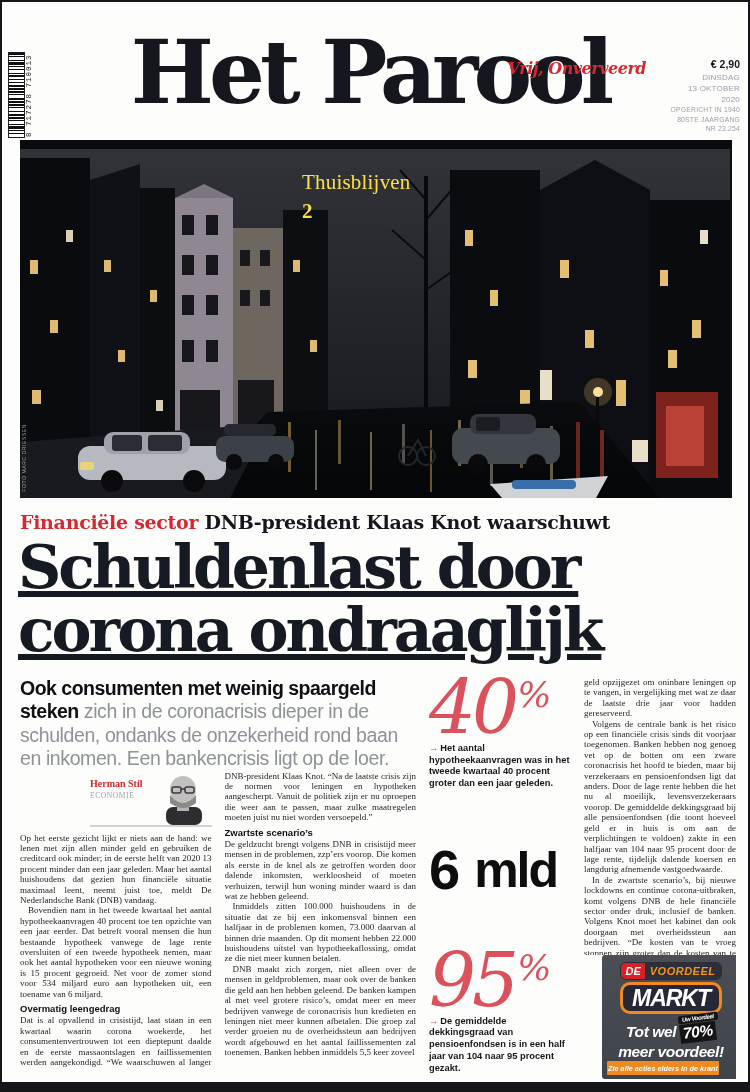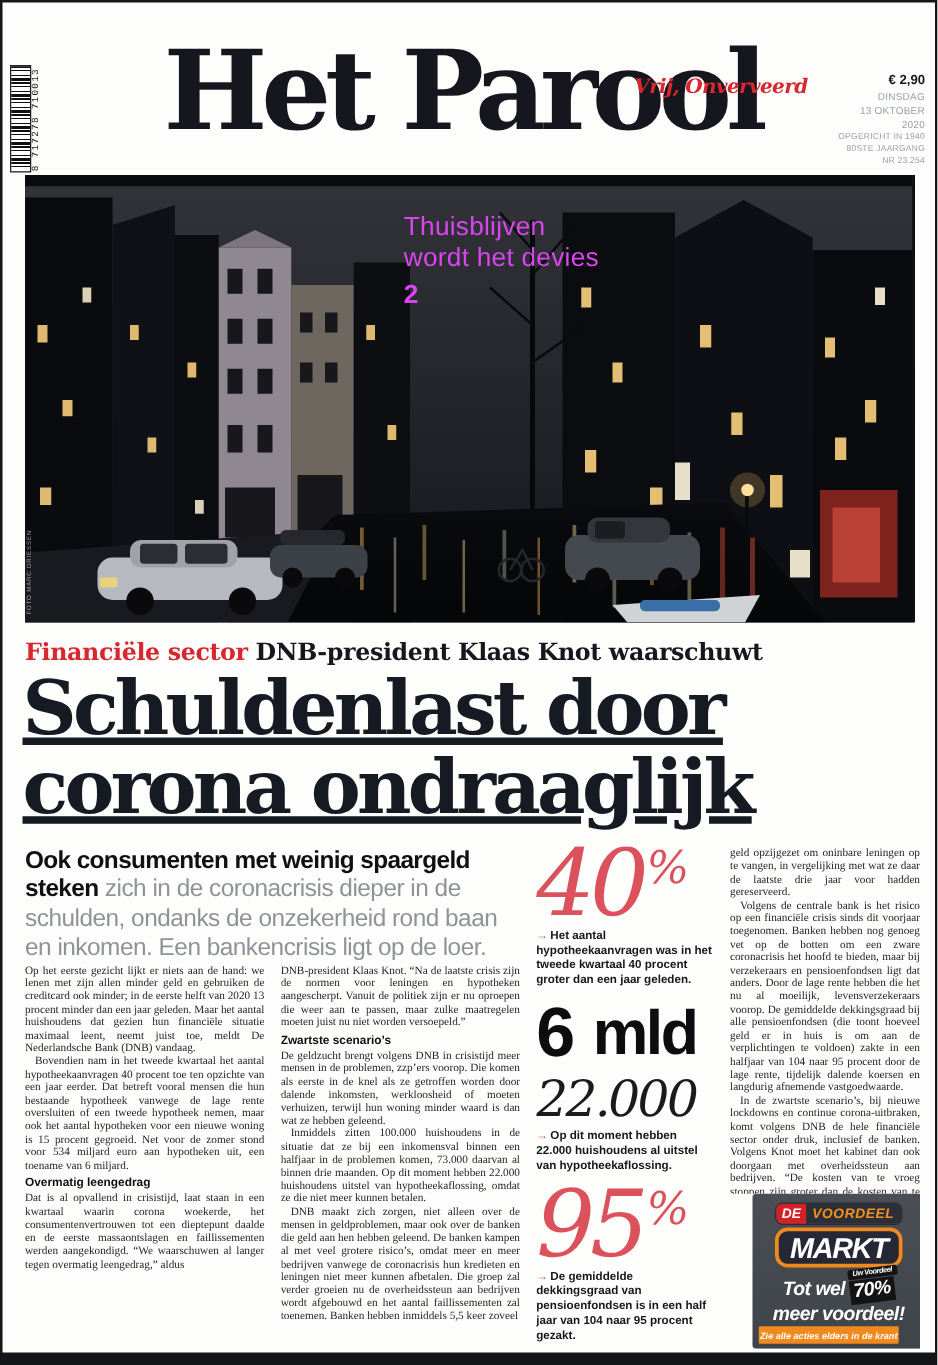--- a/index.html
+++ b/index.html
@@ -36,21 +36,21 @@
     font-family:"DejaVu Serif",serif; font-style:italic; font-weight:bold;
     font-size:16px; color:#d8272e; letter-spacing:-0.5px;
   }
   .edition { position:absolute; right:8px; top:56px; width:84px; text-align:right; }
   .edition .price { font-size:10.5px; font-weight:bold; color:#16161e; margin-bottom:3px; }
   .edition .ed-line { font-size:8px; color:#9aa0a8; text-transform:uppercase; line-height:1.35; letter-spacing:.2px; }
   .edition .ed-line.small { font-size:6.8px; }
   
   .photo { position:relative; margin:0 16px 0 18px; height:358px; background:#0c0d10; overflow:hidden; }
   .photo svg { display:block; }
-  .photo-overlay { position:absolute; left:303px; top:30px; color:#d946ef; font-size:21px; line-height:1.18; letter-spacing:.2px; }
+  .photo-overlay { position:absolute; left:282px; top:30px; color:#fde047; font-size:21px; line-height:1.18; letter-spacing:.2px;font-family:Liberation Serif, serif; }
   .photo-overlay .pagenum { font-weight:bold; font-size:21px; margin-top:4px; }
   .photo-credit {
     position:absolute; left:1px; bottom:6px; writing-mode:vertical-rl; transform:rotate(180deg);
     font-size:5px; color:#c9c9c9; opacity:.75; letter-spacing:.6px;
   }
   
   .kicker { margin:13px 16px 0 18px; font-family:"DejaVu Serif",serif; font-weight:bold; font-size:19px; letter-spacing:-0.3px; color:#16161e; }
   .kicker .kicker-label { color:#d8272e; }
   .headline {
     margin:3px 14px 0 16px; font-family:"DejaVu Serif","Liberation Serif",serif; font-weight:bold;
@@ -267,21 +267,20 @@
         <path d="M388 316 L398 300 L406 316"></path>
       </g>
 
       <g>
         <polygon points="470,344 588,336 576,358 482,358" fill="#cfd3d6"></polygon>
         <rect x="492" y="340" width="64" height="9" rx="4" fill="#3a6ea8"></rect>
       </g>
     </svg>
     <div class="photo-overlay">
       <div>Thuisblijven</div>
-      <div>wordt het devies</div>
       <div class="pagenum">2</div>
     </div>
     <div class="photo-credit">FOTO MARC DRIESSEN</div>
   </div>
 
   <div class="kicker">
     <span class="kicker-label">Financiële sector</span>
     <span>DNB-president Klaas Knot waarschuwt</span>
   </div>
 
@@ -292,20 +291,33 @@
 
   <div class="article">
 
     <div>
       <p class="lead">
         <b>Ook consumenten met weinig spaargeld steken</b>
         <span>zich in de coronacrisis dieper in de schulden, ondanks de onzekerheid rond baan en inkomen. Een bankencrisis ligt op de loer.</span>
       </p>
       <div class="text-cols">
         <div class="bodycol">
+          <div class="byline-block">
+            <div class="byline-name">Herman Stil</div>
+            <div class="byline-role">ECONOMIE</div>
+            <svg class="headshot" width="60" height="52" viewBox="0 0 60 52">
+              <rect x="14" y="34" width="36" height="18" rx="7" fill="#2e2e31"></rect>
+              <rect x="25" y="28" width="12" height="10" fill="#b4b4b4"></rect>
+              <ellipse cx="31" cy="17" rx="13" ry="14" fill="#c2c0be"></ellipse>
+              <path d="M18 22 Q31 38 44 22 L44 30 Q31 40 18 30 Z" fill="#8c8a88"></path>
+              <rect x="20" y="14" width="9" height="6" rx="2" fill="none" stroke="#3a3a3c" stroke-width="1.5"></rect>
+              <rect x="33" y="14" width="9" height="6" rx="2" fill="none" stroke="#3a3a3c" stroke-width="1.5"></rect>
+              <line x1="29" y1="16" x2="33" y2="16" stroke="#3a3a3c" stroke-width="1.5"></line>
+            </svg>
+          </div>
           <p class="para">Op het eerste gezicht lijkt er niets aan de hand: we lenen met zijn allen minder geld en gebruiken de creditcard ook minder; in de eerste helft van 2020 13 procent minder dan een jaar geleden. Maar het aantal huishoudens dat gezien hun financiële situatie maximaal leent, neemt juist toe, meldt De Nederlandsche Bank (DNB) vandaag.</p>
           <p class="para">Bovendien nam in het tweede kwartaal het aantal hypotheekaanvragen 40 procent toe ten opzichte van een jaar eerder. Dat betreft vooral mensen die hun bestaande hypotheek vanwege de lage rente oversluiten of een tweede hypotheek nemen, maar ook het aantal hypotheken voor een nieuwe woning is 15 procent gegroeid. Net voor de zomer stond voor 534 miljard euro aan hypotheken uit, een toename van 6 miljard.</p>
           <p class="subhead">Overmatig leengedrag</p>
           <p class="para">Dat is al opvallend in crisistijd, laat staan in een kwartaal waarin corona woekerde, het consumentenvertrouwen tot een dieptepunt daalde en de eerste massaontslagen en faillissementen werden aangekondigd. “We waarschuwen al langer tegen overmatig leengedrag,” aldus</p>
         </div>
         <div class="bodycol">
           <p class="para">DNB-president Klaas Knot. “Na de laatste crisis zijn de normen voor leningen en hypotheken aangescherpt. Vanuit de politiek zijn er nu oproepen die weer aan te passen, maar zulke maatregelen moeten juist nu niet worden versoepeld.”</p>
           <p class="subhead">Zwartste scenario’s</p>
           <p class="para">De geldzucht brengt volgens DNB in crisistijd meer mensen in de problemen, zzp’ers voorop. Die komen als eerste in de knel als ze getroffen worden door dalende inkomsten, werkloosheid of moeten verhuizen, terwijl hun woning minder waard is dan wat ze hebben geleend.</p>
           <p class="para">Inmiddels zitten 100.000 huishoudens in de situatie dat ze bij een inkomensval binnen een halfjaar in de problemen komen, 73.000 daarvan al binnen drie maanden. Op dit moment hebben 22.000 huishoudens uitstel van hypotheekaflossing, omdat ze die niet meer kunnen betalen.</p>
@@ -324,28 +336,20 @@
           <span class="arrow">→</span><span>Het aantal hypotheekaanvragen was in het tweede kwartaal 40 procent groter dan een jaar geleden.</span>
         </div>
       </div>
       <div class="stat">
         <div class="stat-num heavy">
           <span class="big">6</span>
           <span class="unit">mld</span>
         </div>
       </div>
       <div class="stat">
-        <div class="stat-num dark">
-          <span class="big mid">22.000</span>
-        </div>
-        <div class="stat-caption">
-          <span class="arrow">→</span><span>Op dit moment hebben 22.000 huishoudens al uitstel van hypotheekaflossing.</span>
-        </div>
-      </div>
-      <div class="stat">
         <div class="stat-num red">
           <span class="big">95</span>
           <span class="unit">%</span>
         </div>
         <div class="stat-caption">
           <span class="arrow">→</span><span>De gemiddelde dekkingsgraad van pensioenfondsen is in een half jaar van 104 naar 95 procent gezakt.</span>
         </div>
       </div>
     </div>
 

